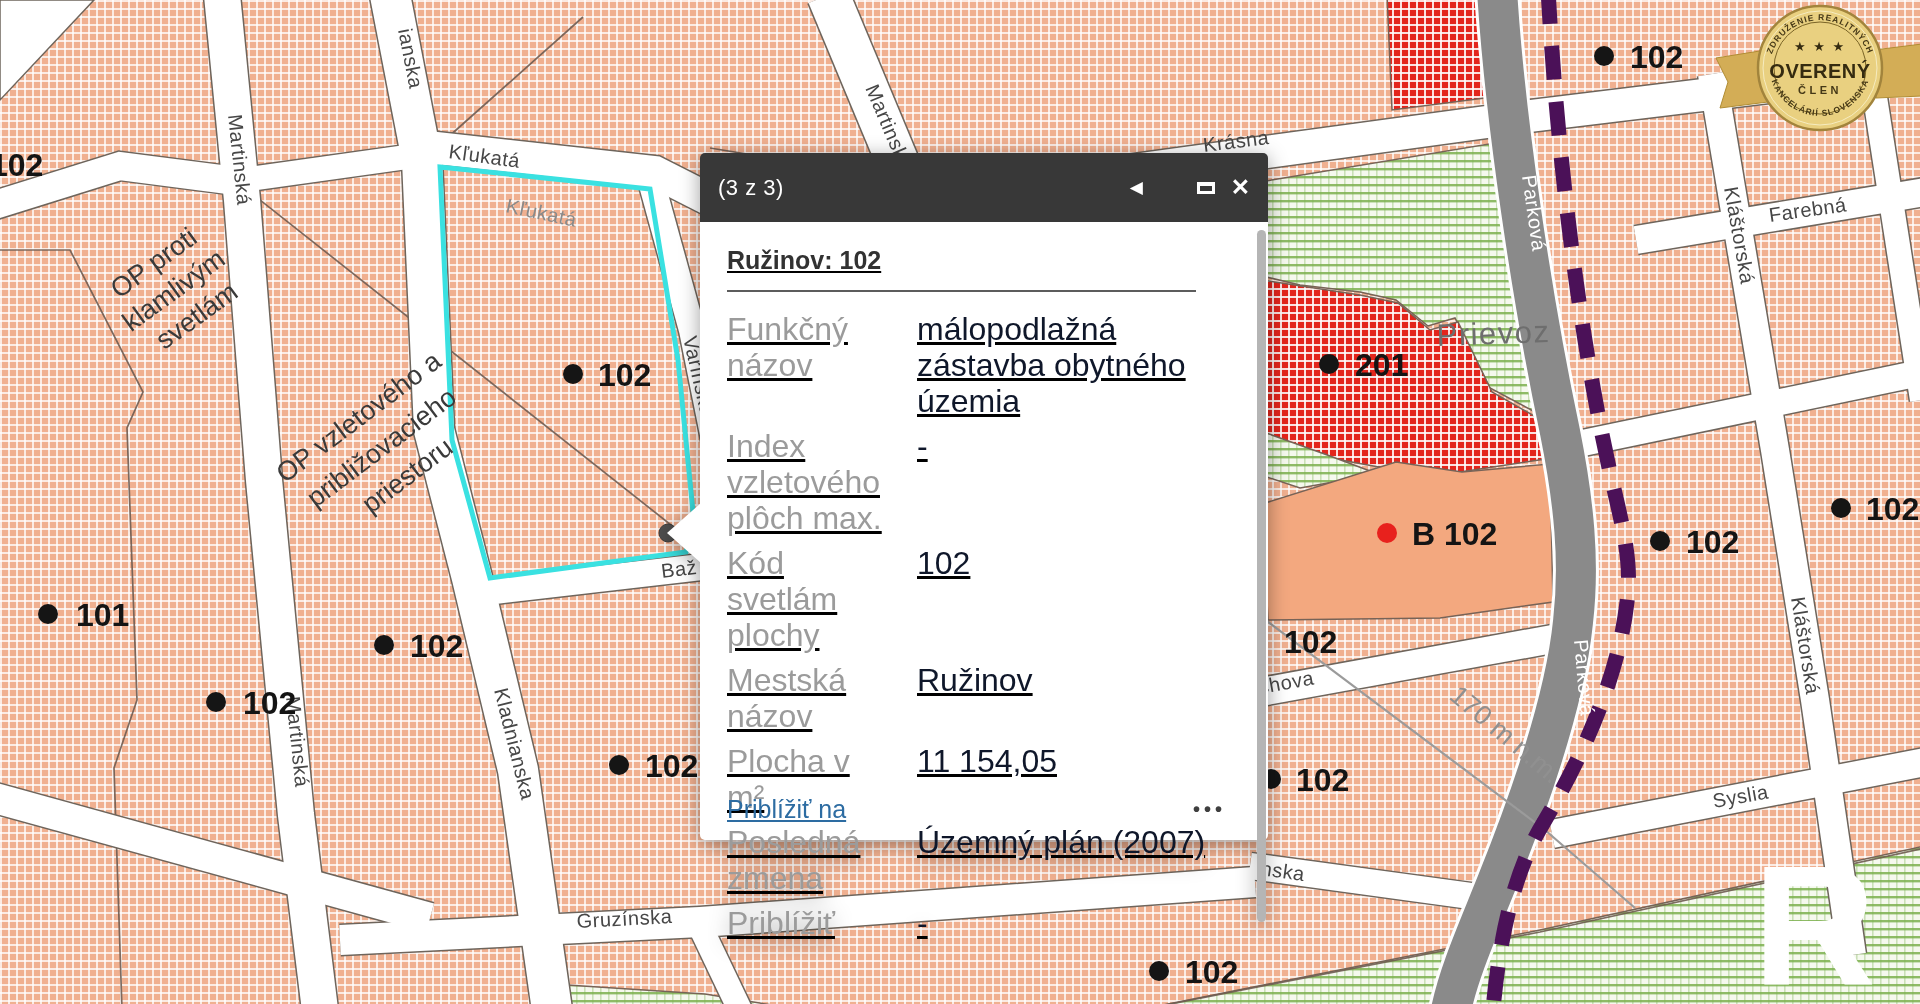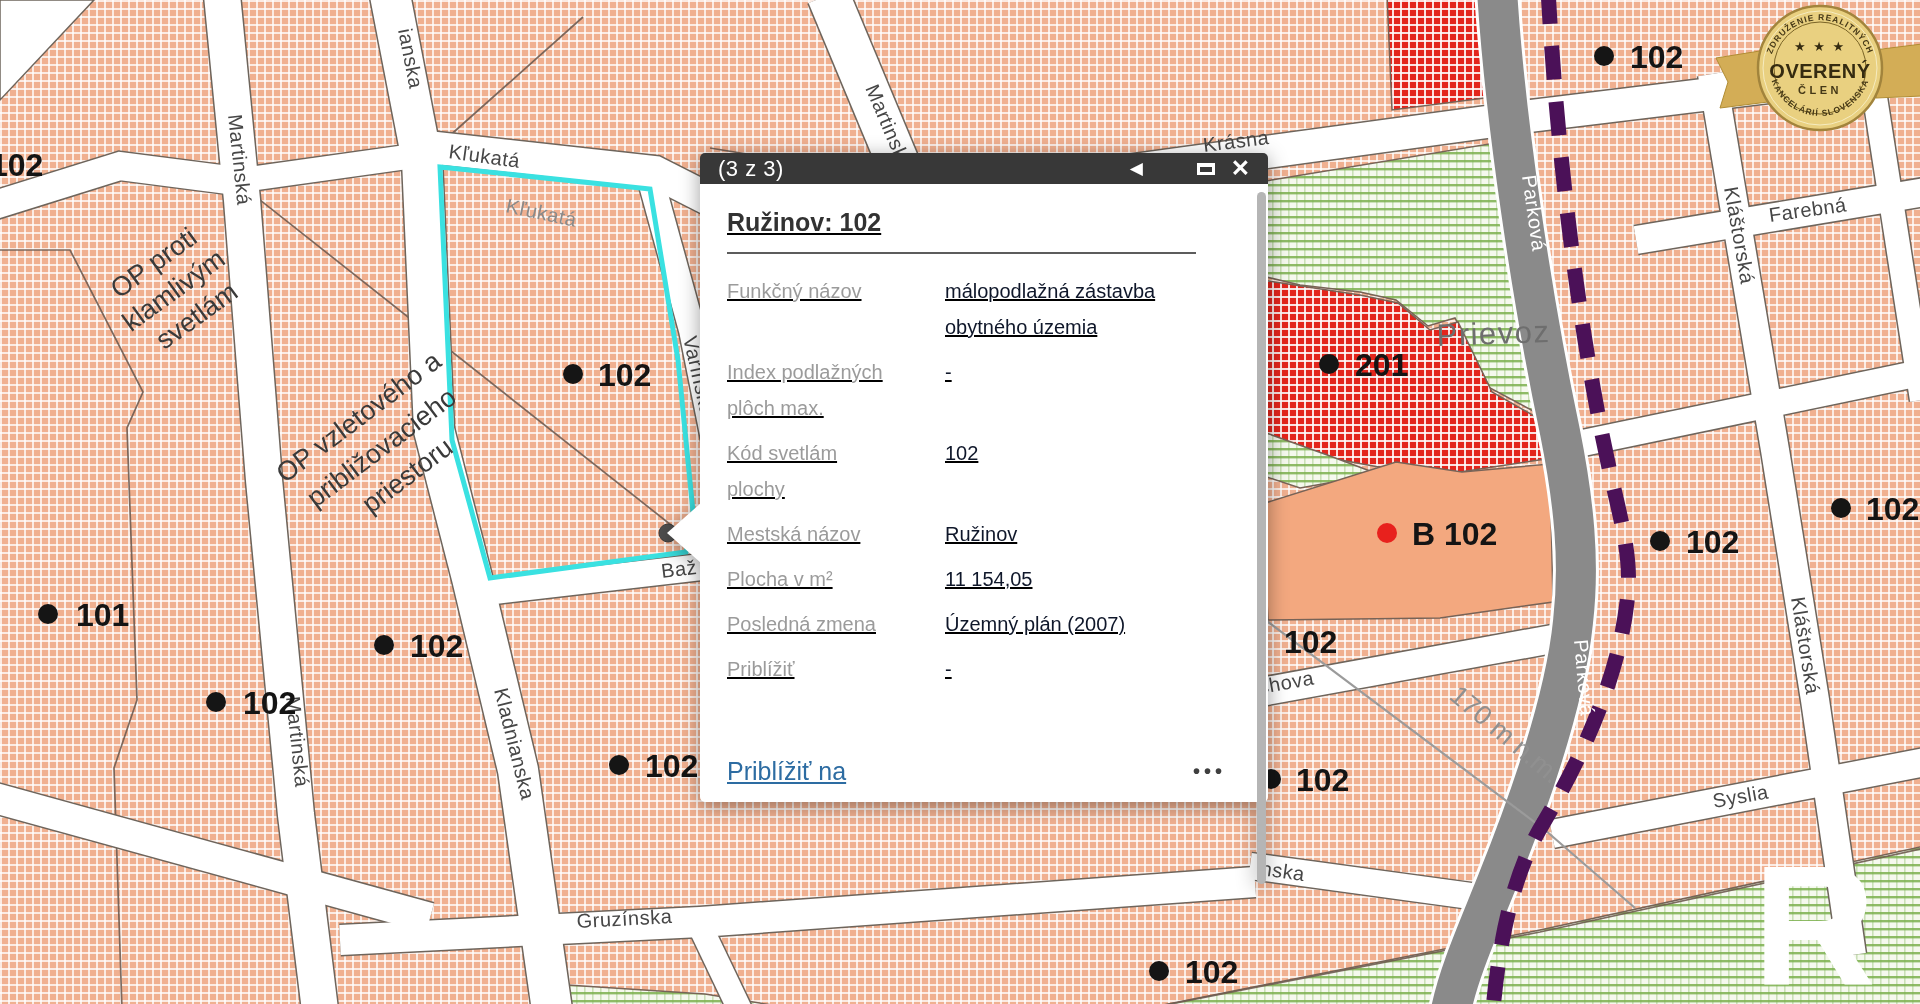--- a/index.html
+++ b/index.html
@@ -9,33 +9,33 @@
   .st{font-size:20px;fill:#474747;font-weight:500;letter-spacing:.5px;}
   .st-light{fill:#8a8a8a;}
   .st-white{fill:#ffffff;font-weight:500;}
   .zl{font-size:32px;font-weight:700;fill:#141414;}
   .area{fill:#6e6e6e;}
   .op{font-size:27px;fill:#3a3a3a;font-weight:500;}
 
   
   .popup{position:absolute;left:700px;top:153px;width:568px;z-index:10;
          filter:drop-shadow(0 4px 10px rgba(0,0,0,.38));}
-  .popup-header{height:31px;background:#383838;border-radius:5px 5px 0 0;
-        display:flex;align-items:center;padding:0 18px;color:#fff;cursor:move;}
+  .popup-header{height:43px;background:#383838;border-radius:5px 5px 0 0;
+        display:flex;align-items:center;padding:13px 18px;color:#fff;cursor:move;}
   .popup-paging{font-size:22px;letter-spacing:.5px;}
   .hbtn{background:none;border:none;color:#fff;padding:0;cursor:pointer;line-height:1;}
   .prev{margin-left:auto;font-size:17px;}
   .maxi{margin-left:54px;width:18px;height:12px;border:3px solid #fff;border-top-width:4px;background:none;padding:0;cursor:pointer;}
   .closeb{margin-left:16px;font-size:23px;font-weight:700;}
   .popup-body{position:relative;background:#fff;height:618px;border-radius:0 0 5px 5px;
         padding:20px 44px 0 27px;box-sizing:border-box;text-decoration:underline;}
   .popup-title{font-size:25px;font-weight:700;color:#323232;margin:4px 0 0;}
   hr.sep{border:none;border-top:2px solid #5c5c5c;margin:15px 28px 19px 0;}
-  .row{display:grid;grid-template-columns:162px 1fr;column-gap:56px;margin-bottom:9px;
-       font-size:20px;line-height:36px;}
+  .row{display:grid;grid-template-columns:162px 1fr;column-gap:28px;margin-bottom:9px;
+       font-size:32px;line-height:36px;}
   .flabel{color:#9b9b9b;}
   .fvalue{color:#0f172a;}
   .popup-footer{position:absolute;left:27px;right:36px;bottom:16px;
        display:flex;justify-content:space-between;align-items:center;}
   .zoomlink{font-size:25px;color:#2d6ca2;text-decoration:underline;cursor:pointer;}
   .more{background:none;border:none;font-size:20px;letter-spacing:4px;color:#3f3f3f;cursor:pointer;font-weight:700;}
   .scrollthumb{position:absolute;right:2px;top:8px;width:9px;height:692px;background:#b5b5b5;border-radius:5px;cursor:pointer;}
   .pointer{position:absolute;left:-33px;top:350px;width:0;height:0;
        border-top:30px solid transparent;border-bottom:30px solid transparent;border-right:34px solid #ffffff;}
 </style>
@@ -241,21 +241,21 @@
 
     <div class="popup-body">
       <h2 class="popup-title">Ružinov: 102</h2>
       <hr class="sep">
 
       <div class="row">
         <div class="flabel">Funkčný názov</div>
         <div class="fvalue">málopodlažná zástavba obytného územia</div>
       </div>
       <div class="row">
-        <div class="flabel">Index podlažných plôch max.</div>
+        <div class="flabel">Index vzletového plôch max.</div>
         <div class="fvalue">-</div>
       </div>
       <div class="row">
         <div class="flabel">Kód svetlám plochy</div>
         <div class="fvalue">102</div>
       </div>
       <div class="row">
         <div class="flabel">Mestská názov</div>
         <div class="fvalue">Ružinov</div>
       </div>

